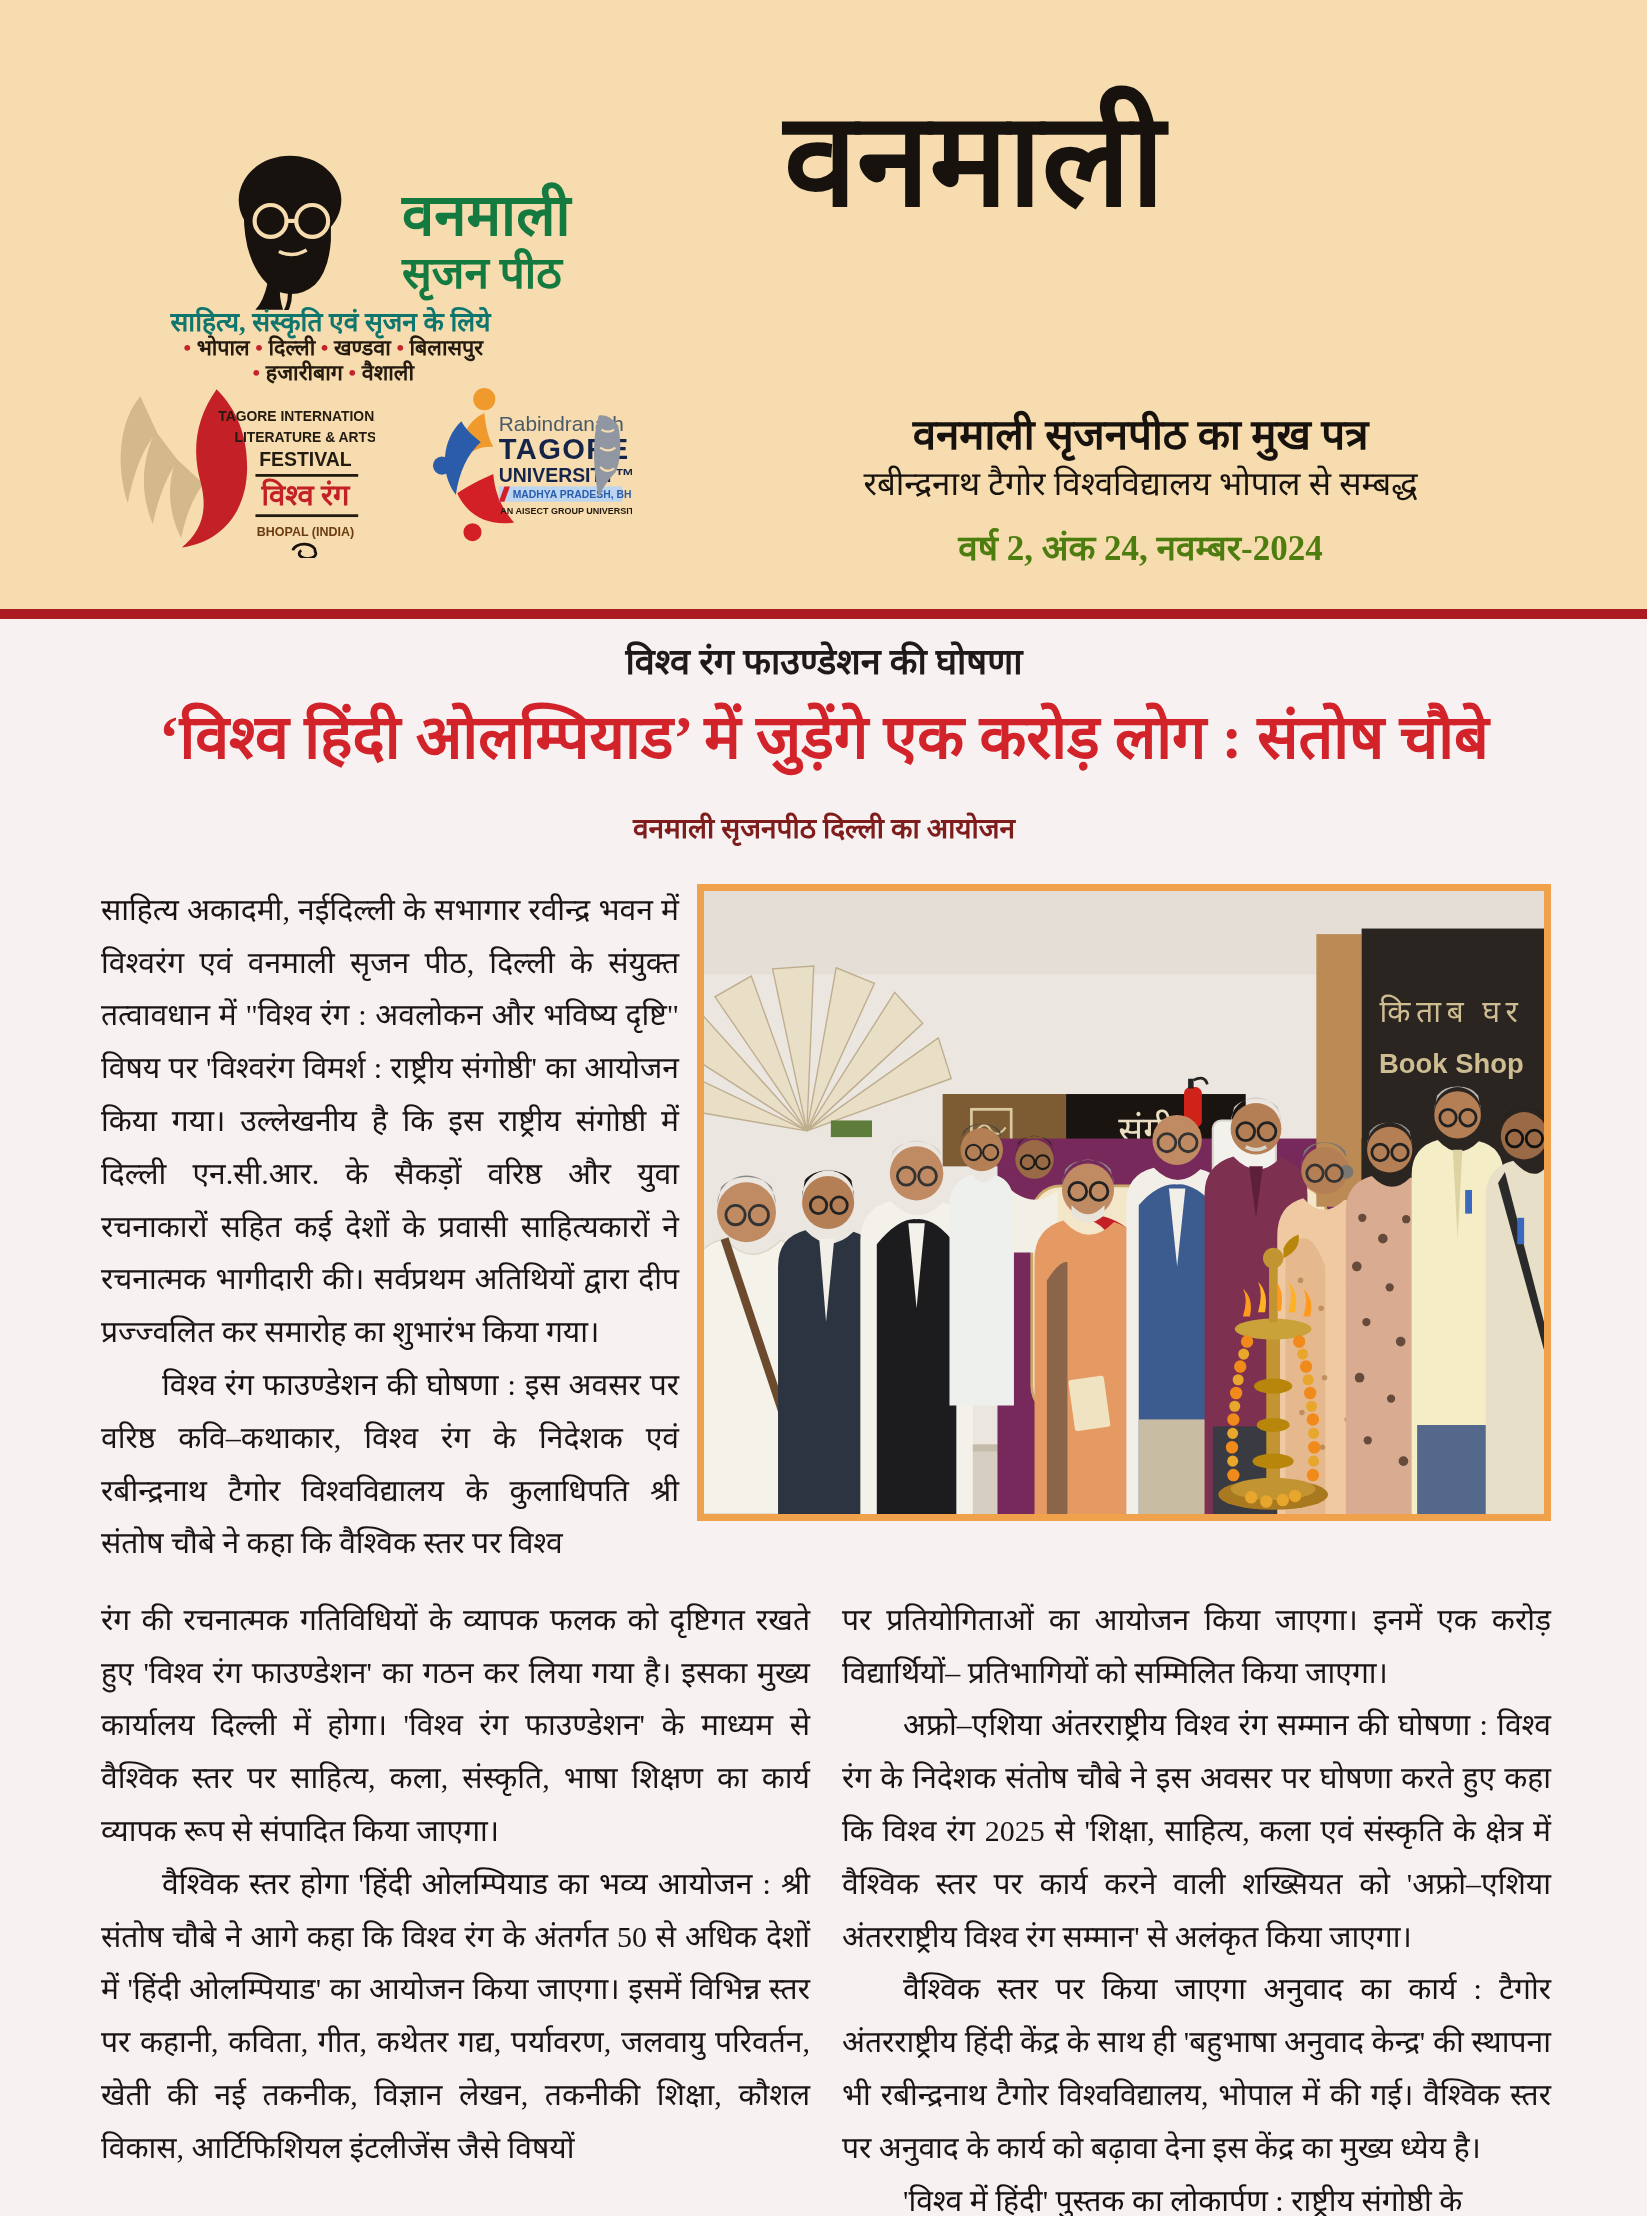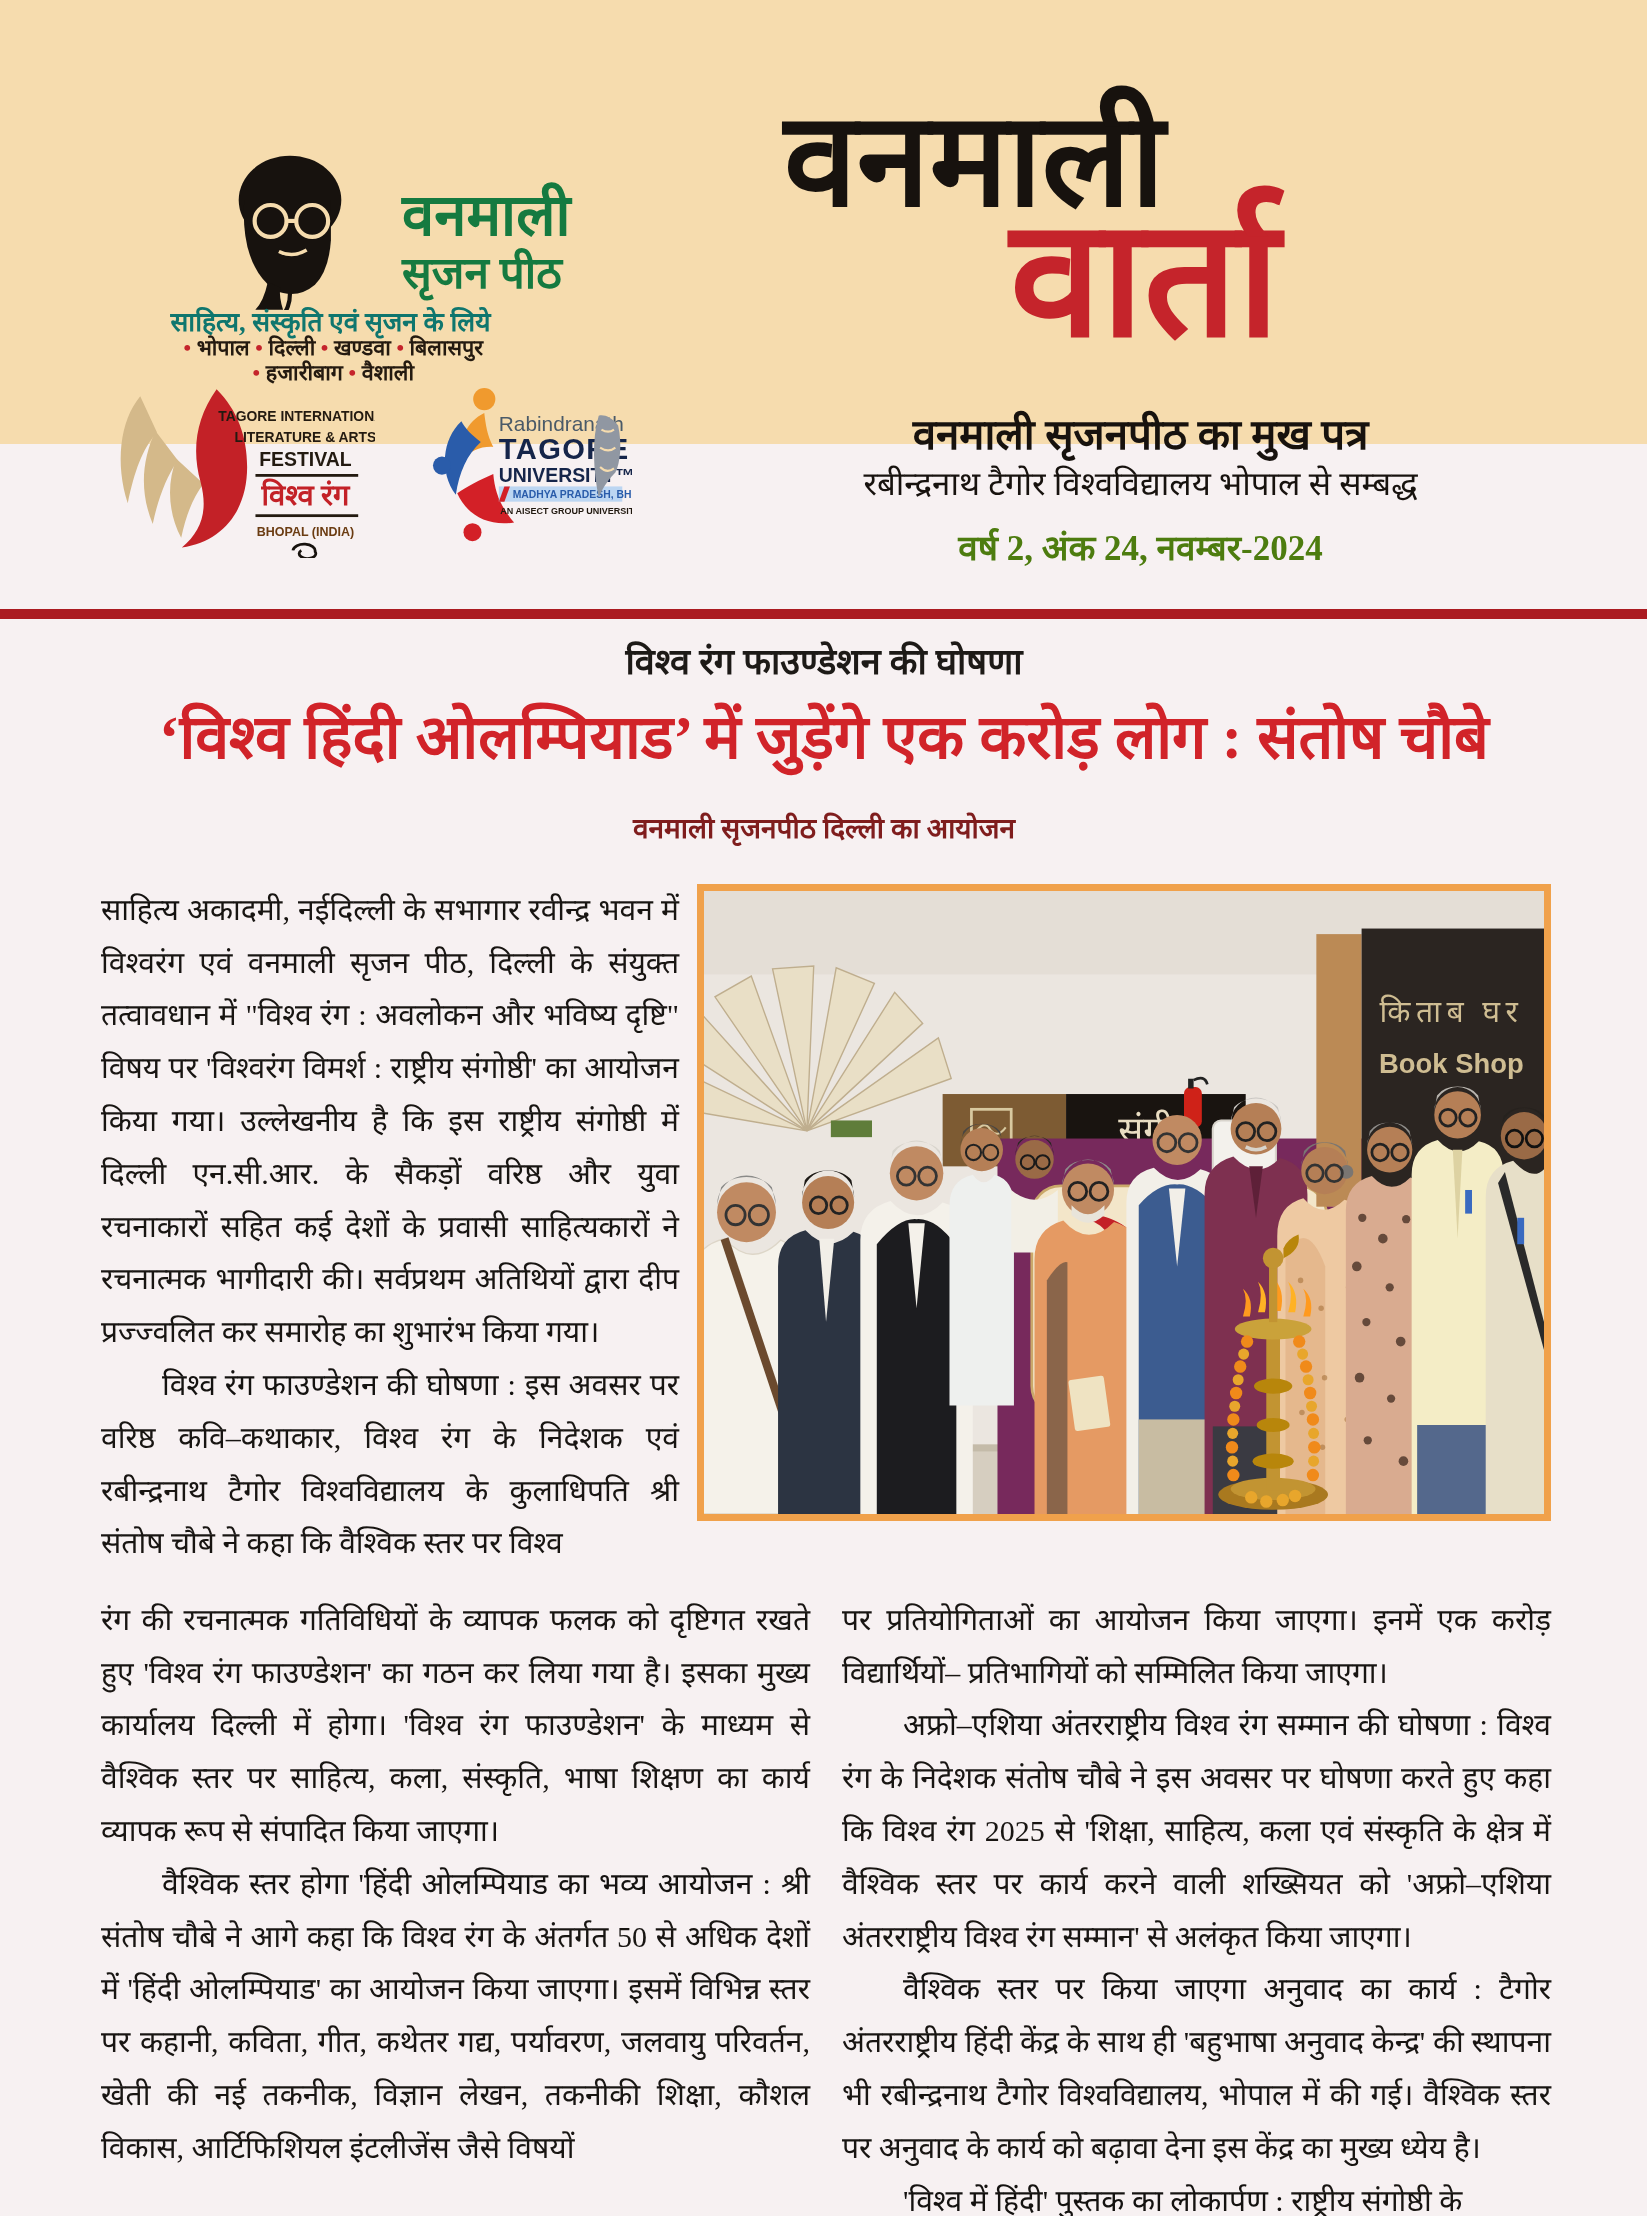--- a/index.html
+++ b/index.html
@@ -4,21 +4,21 @@
 <style>
   * { margin:0; padding:0; box-sizing:border-box; }
   html,body { background:#6b6b6b; }
   .page {
     position:relative; width:1648px; height:2216px; margin:0 auto;
     background:#f7f1f2; overflow:hidden;
     font-family:"Liberation Serif","DejaVu Serif",serif;
     color:#181512;
   }
   
-  .header { position:absolute; top:0; left:0; width:1648px; height:444px; background:#f6dcae; }
+  .header { position:absolute; top:0; left:0; width:1648px; height:609px; background:#f6dcae; }
   .face-logo { position:absolute; left:186px; top:136px; }
   .logo-names { position:absolute; left:402px; top:186px; color:#157a40; font-weight:bold; line-height:1.05; }
   .logo-name1 { font-size:58px; }
   .logo-name2 { font-size:44px; margin-top:4.2px; }
   .seal-tagline { position:absolute; left:115px; top:303px; width:431px; text-align:center;
     font-size:26.4px; font-weight:bold; color:#0f766e; }
   .seal-cities { position:absolute; left:115px; top:336px; width:431px; text-align:center;
     font-size:21.5px; font-weight:bold; color:#241a10; line-height:1.18; }
   .seal-cities .dot { color:#c5242b; padding:0 5.6px; }
   .fest-logos { position:absolute; left:104px; top:381px; display:flex; gap:42px; align-items:flex-start; }
@@ -112,21 +112,20 @@
         <path d="M118,174 L126,152 L134,152 L126,174 Z" fill="#d32027"></path>
         <text x="138" y="169" font-size="15" font-weight="bold" fill="#2a5caa">MADHYA PRADESH, BHOPAL</text>
         <text x="120" y="192" font-size="13" font-weight="bold" fill="#20180f">AN AISECT GROUP UNIVERSITY</text>
         <path d="M262,50 C252,84 254,128 262,168 C270,150 278,140 286,132 C293,118 296,92 290,64 C280,52 270,48 262,50 Z" fill="#9097a2"></path>
         <path d="M266,70 q10,6 18,0 M264,96 q12,8 22,0 M264,124 q10,10 20,2" stroke="#f6dcae" stroke-width="3" fill="none"></path>
       </svg>
     </div>
 
     <div class="masthead-right">
       <div class="title-black">वनमाली</div>
-      <div class="title-red">वार्ता</div>
       <div class="mast-subtitle">वनमाली सृजनपीठ का मुख पत्र</div>
       <div class="mast-affil">रबीन्द्रनाथ टैगोर विश्वविद्यालय भोपाल से सम्बद्ध</div>
       <div class="mast-issue">वर्ष 2, अंक 24, नवम्बर-2024</div>
     </div>
   </div>
 
   <div class="red-rule"></div>
 
   <div class="content">
     <div class="kicker">विश्व रंग फाउण्डेशन की घोषणा</div>

